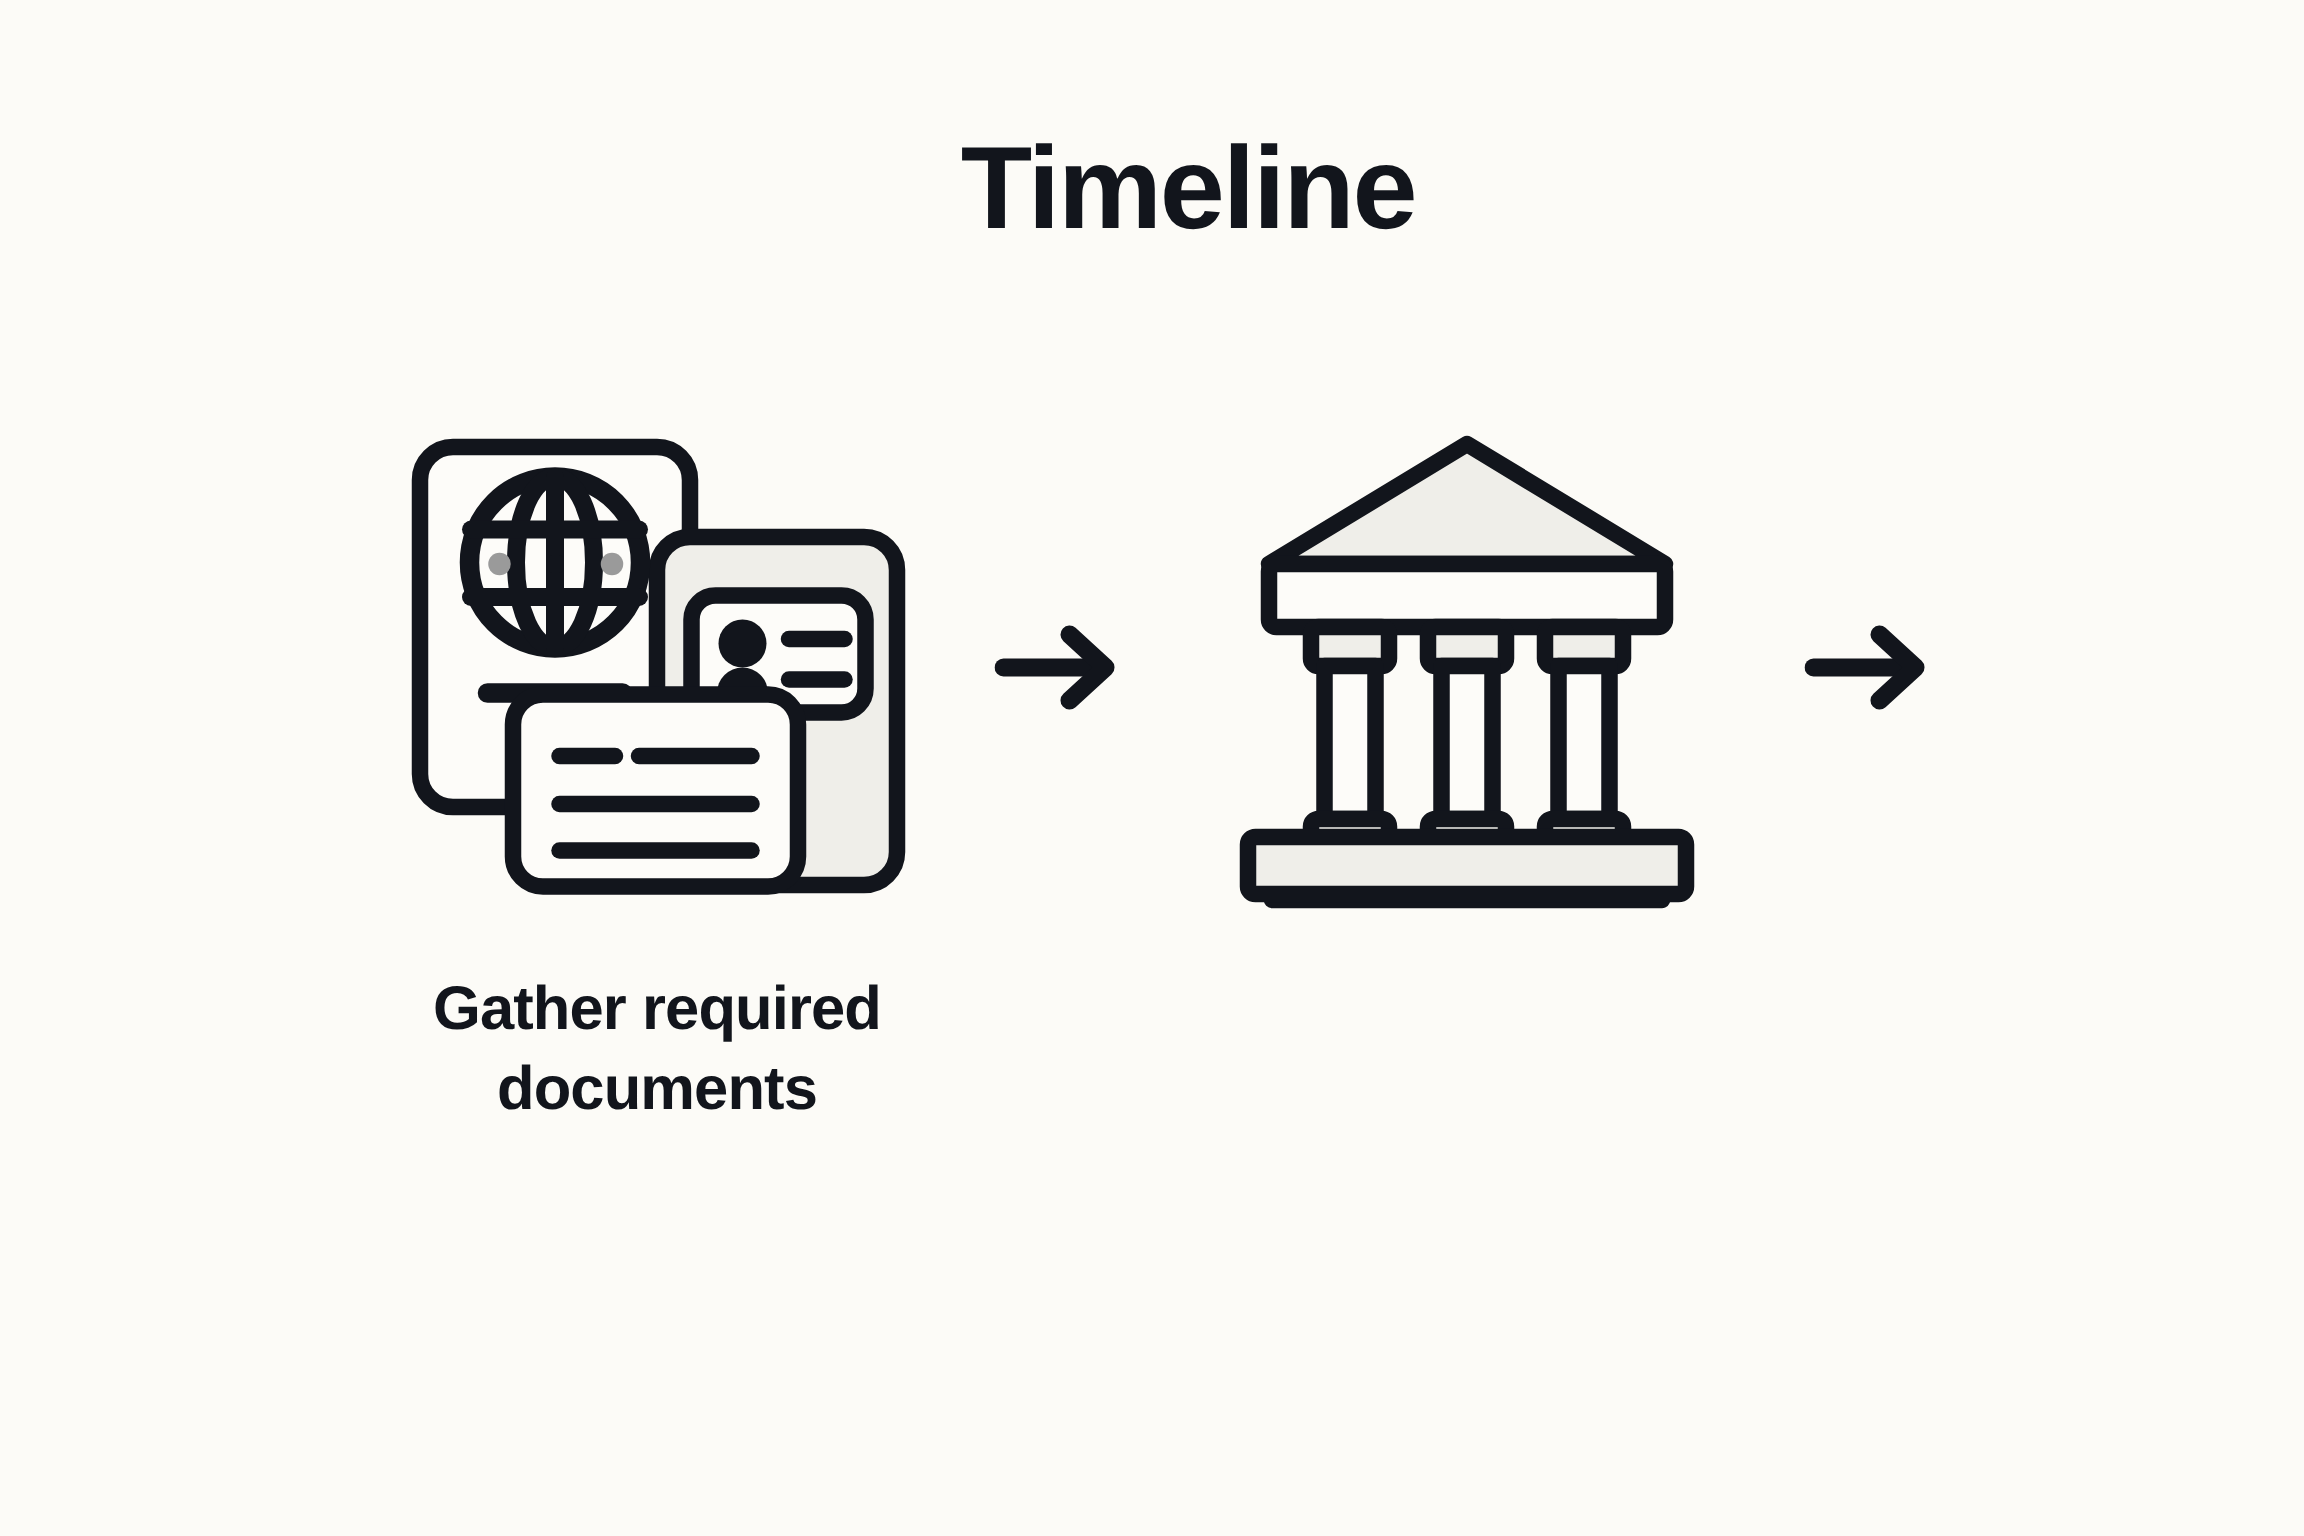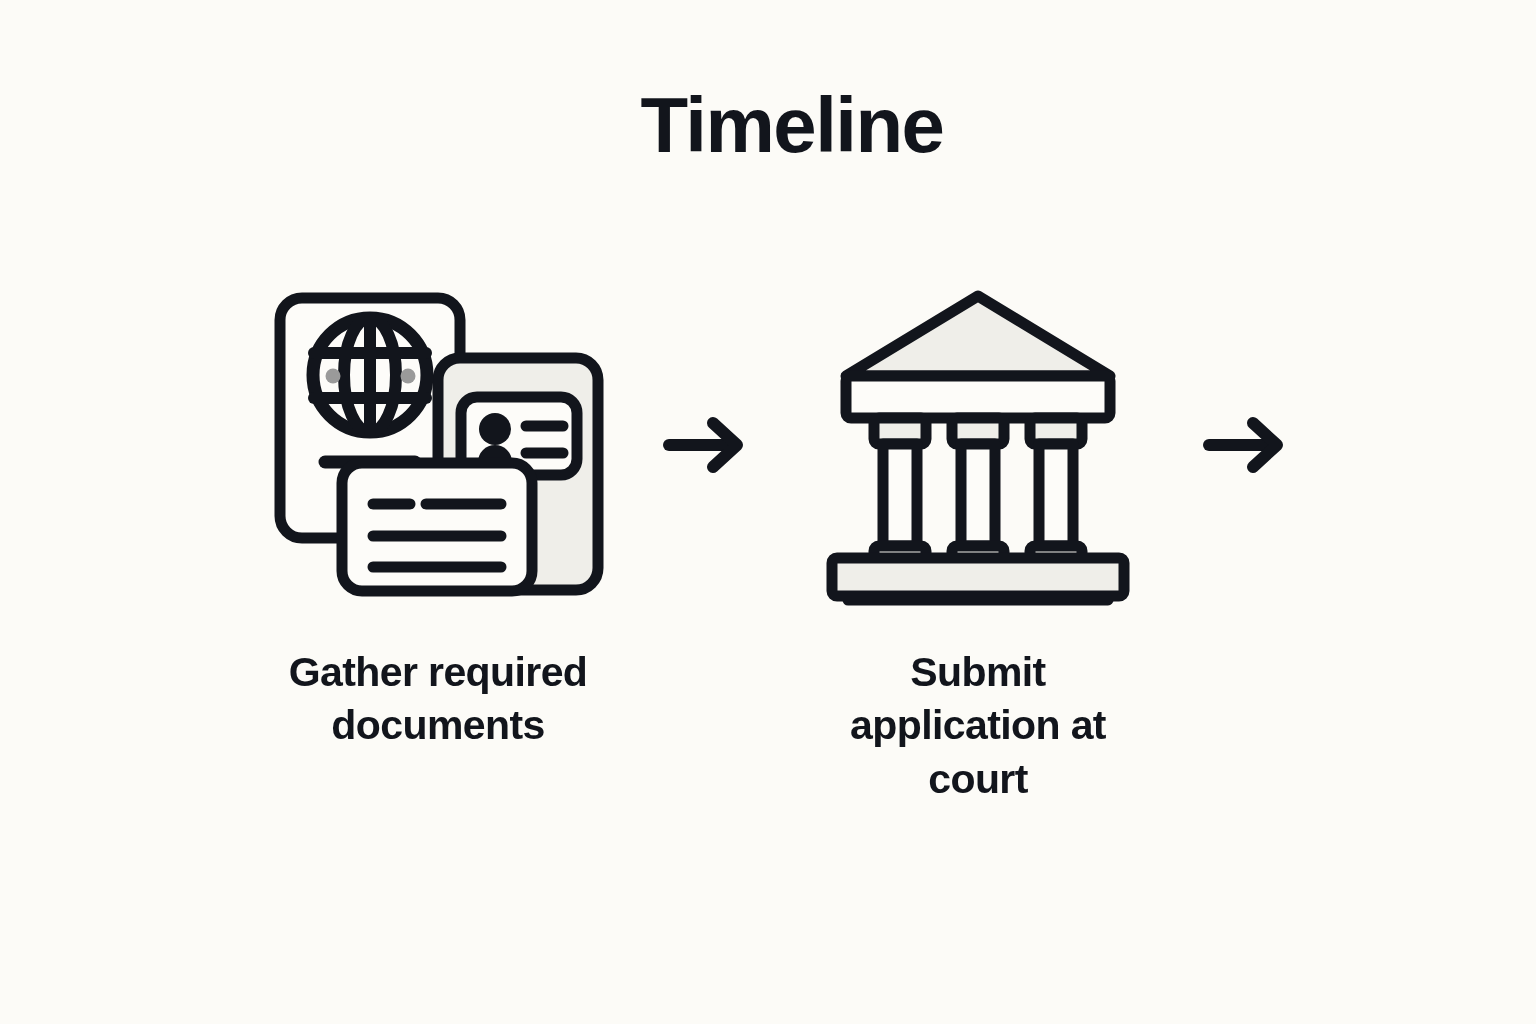--- a/index.html
+++ b/index.html
@@ -165,23 +165,20 @@
             <rect x="221" y="164" width="34" height="102" fill="#FDFCF9"></rect>
             <rect x="212" y="266" width="52" height="26" rx="5"></rect>
 
             <path d="M42 292 L278 292 L290 320 L30 320 Z"></path>
 
             <rect x="14" y="278" width="292" height="0" fill="none" stroke="none"></rect>
             <rect x="14" y="318" width="292" height="38" rx="5" transform="translate(0,-40)"></rect>
           </g>
         </svg>
       </div>
-      <div class="caption">Submit
-application at
-court</div>
     </div>
 
     <div class="arrow">
       <svg width="90" height="60" viewBox="0 0 90 60">
         <g stroke="#12151C" stroke-width="12" stroke-linecap="round" stroke-linejoin="round" fill="none">
           <line x1="6" y1="30" x2="72" y2="30"></line>
           <polyline points="50,8 74,30 50,52"></polyline>
         </g>
       </svg>
     </div>

